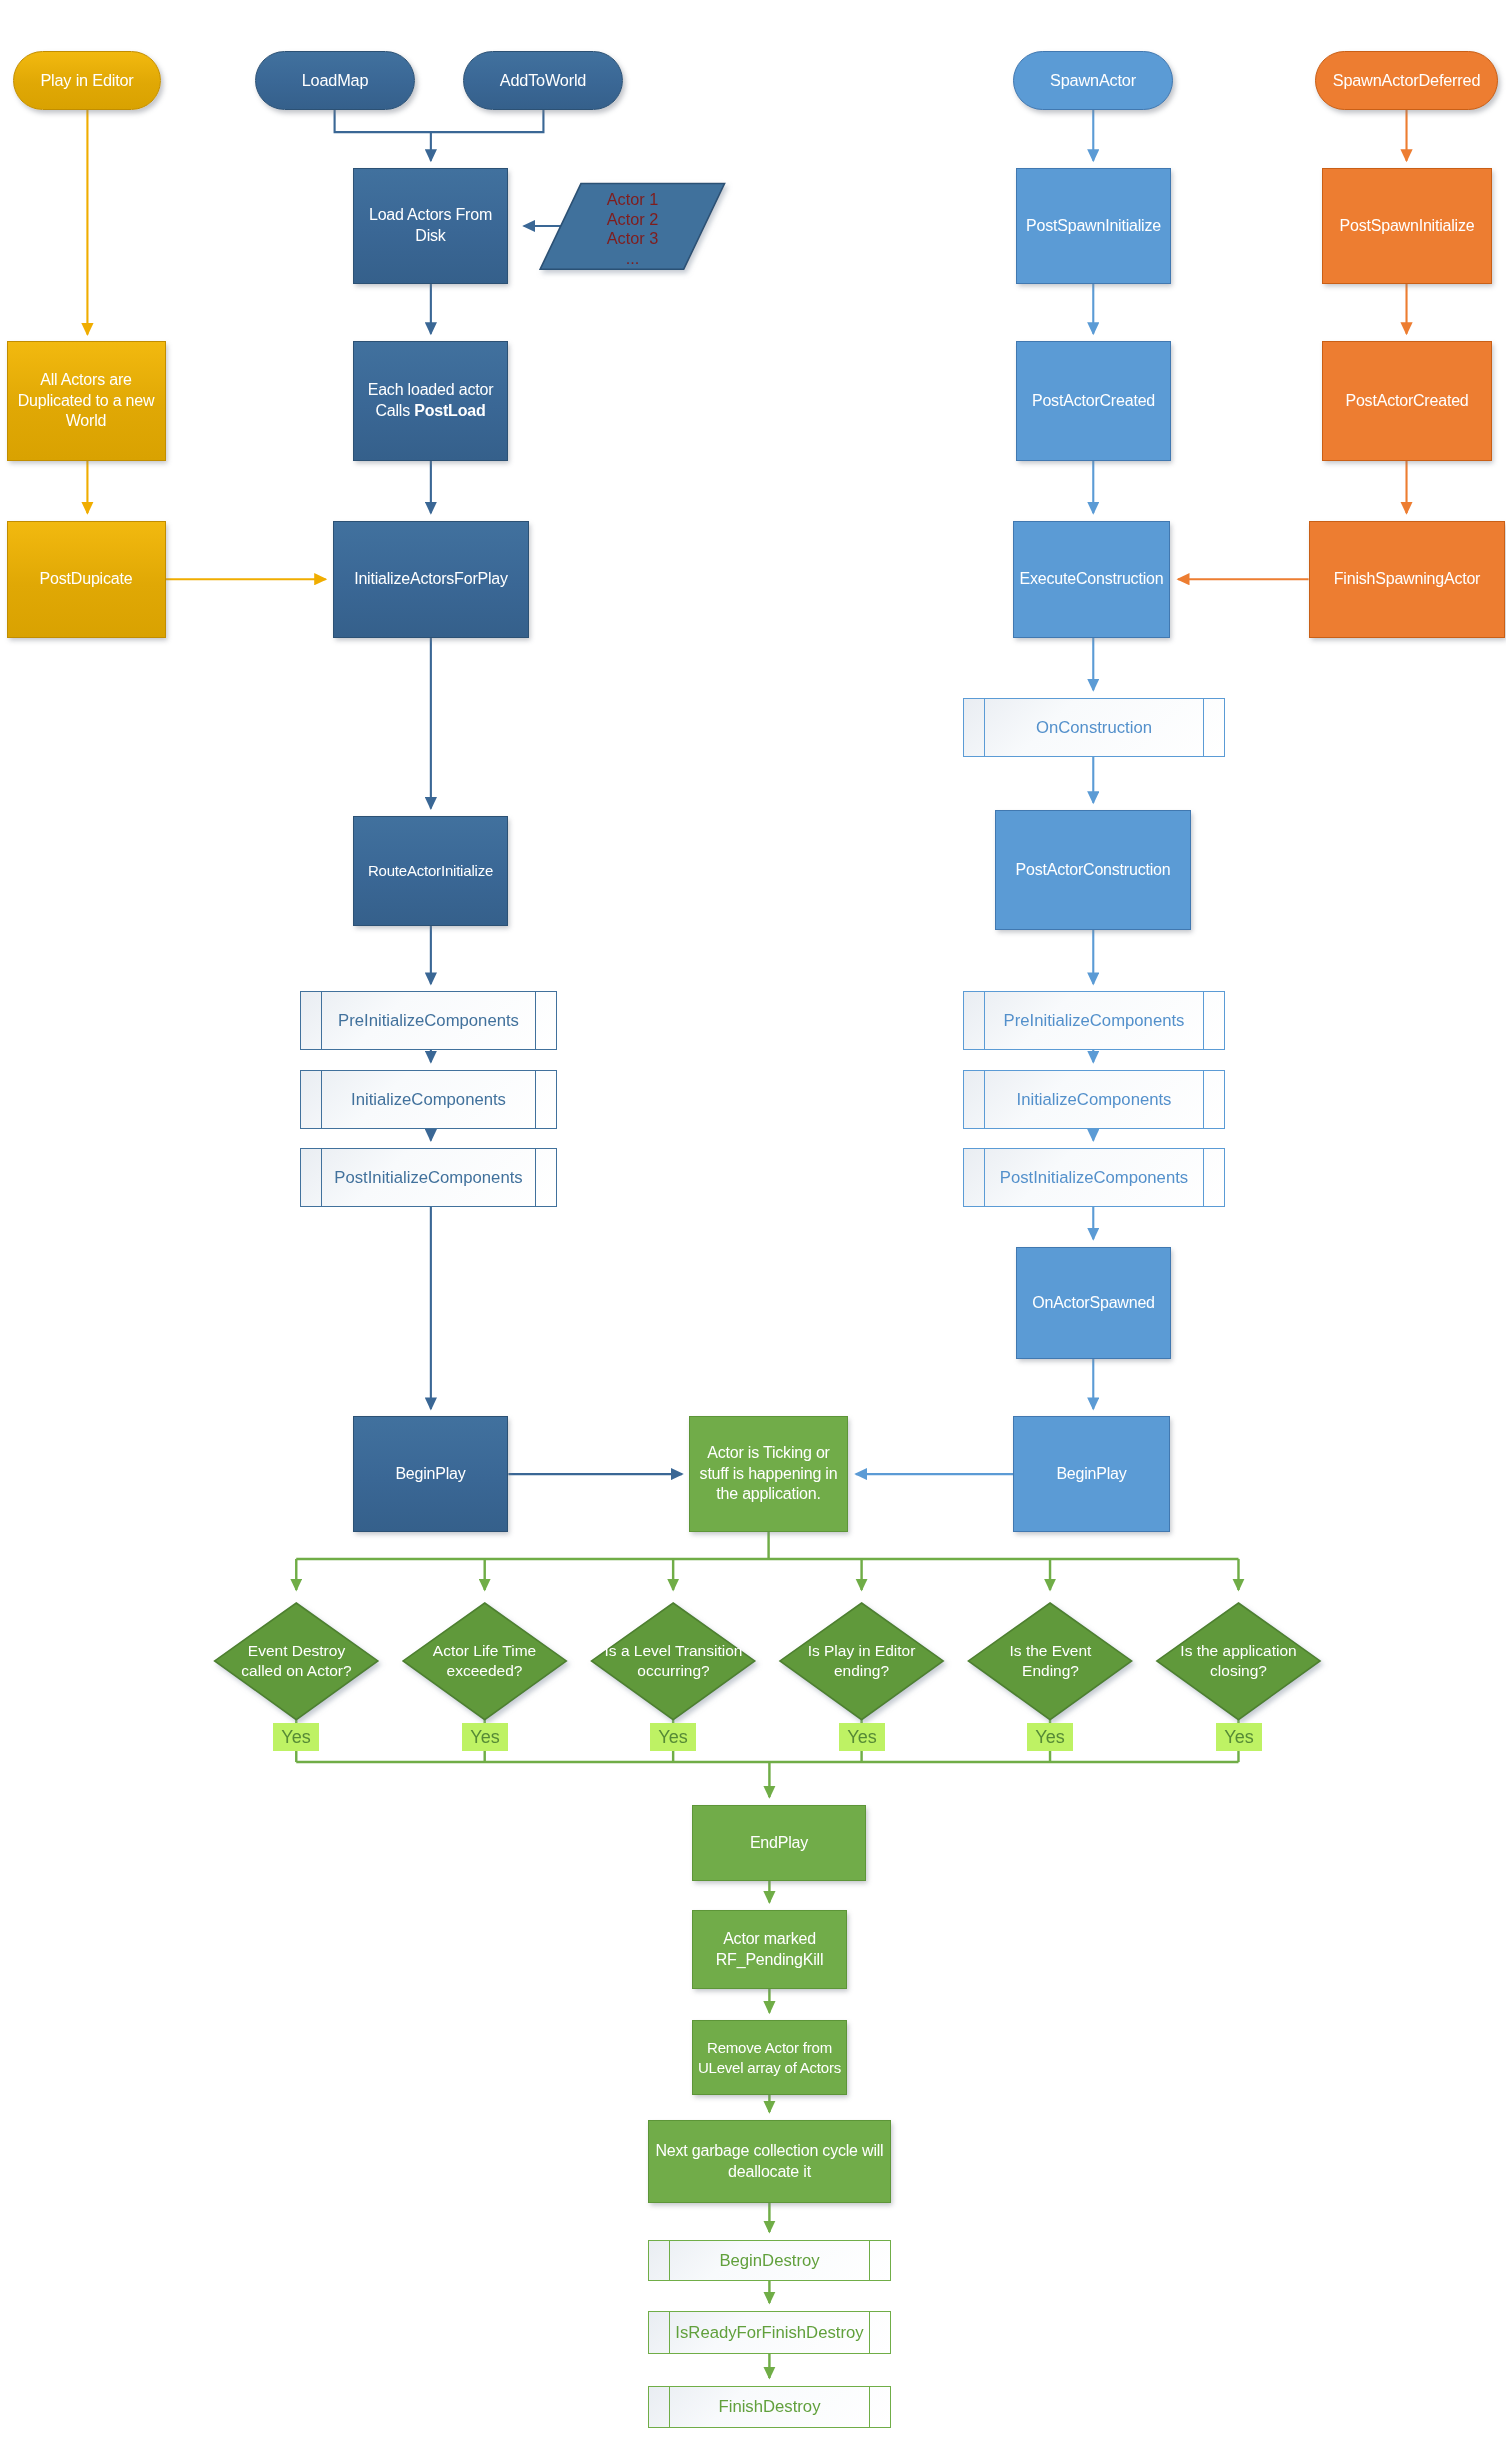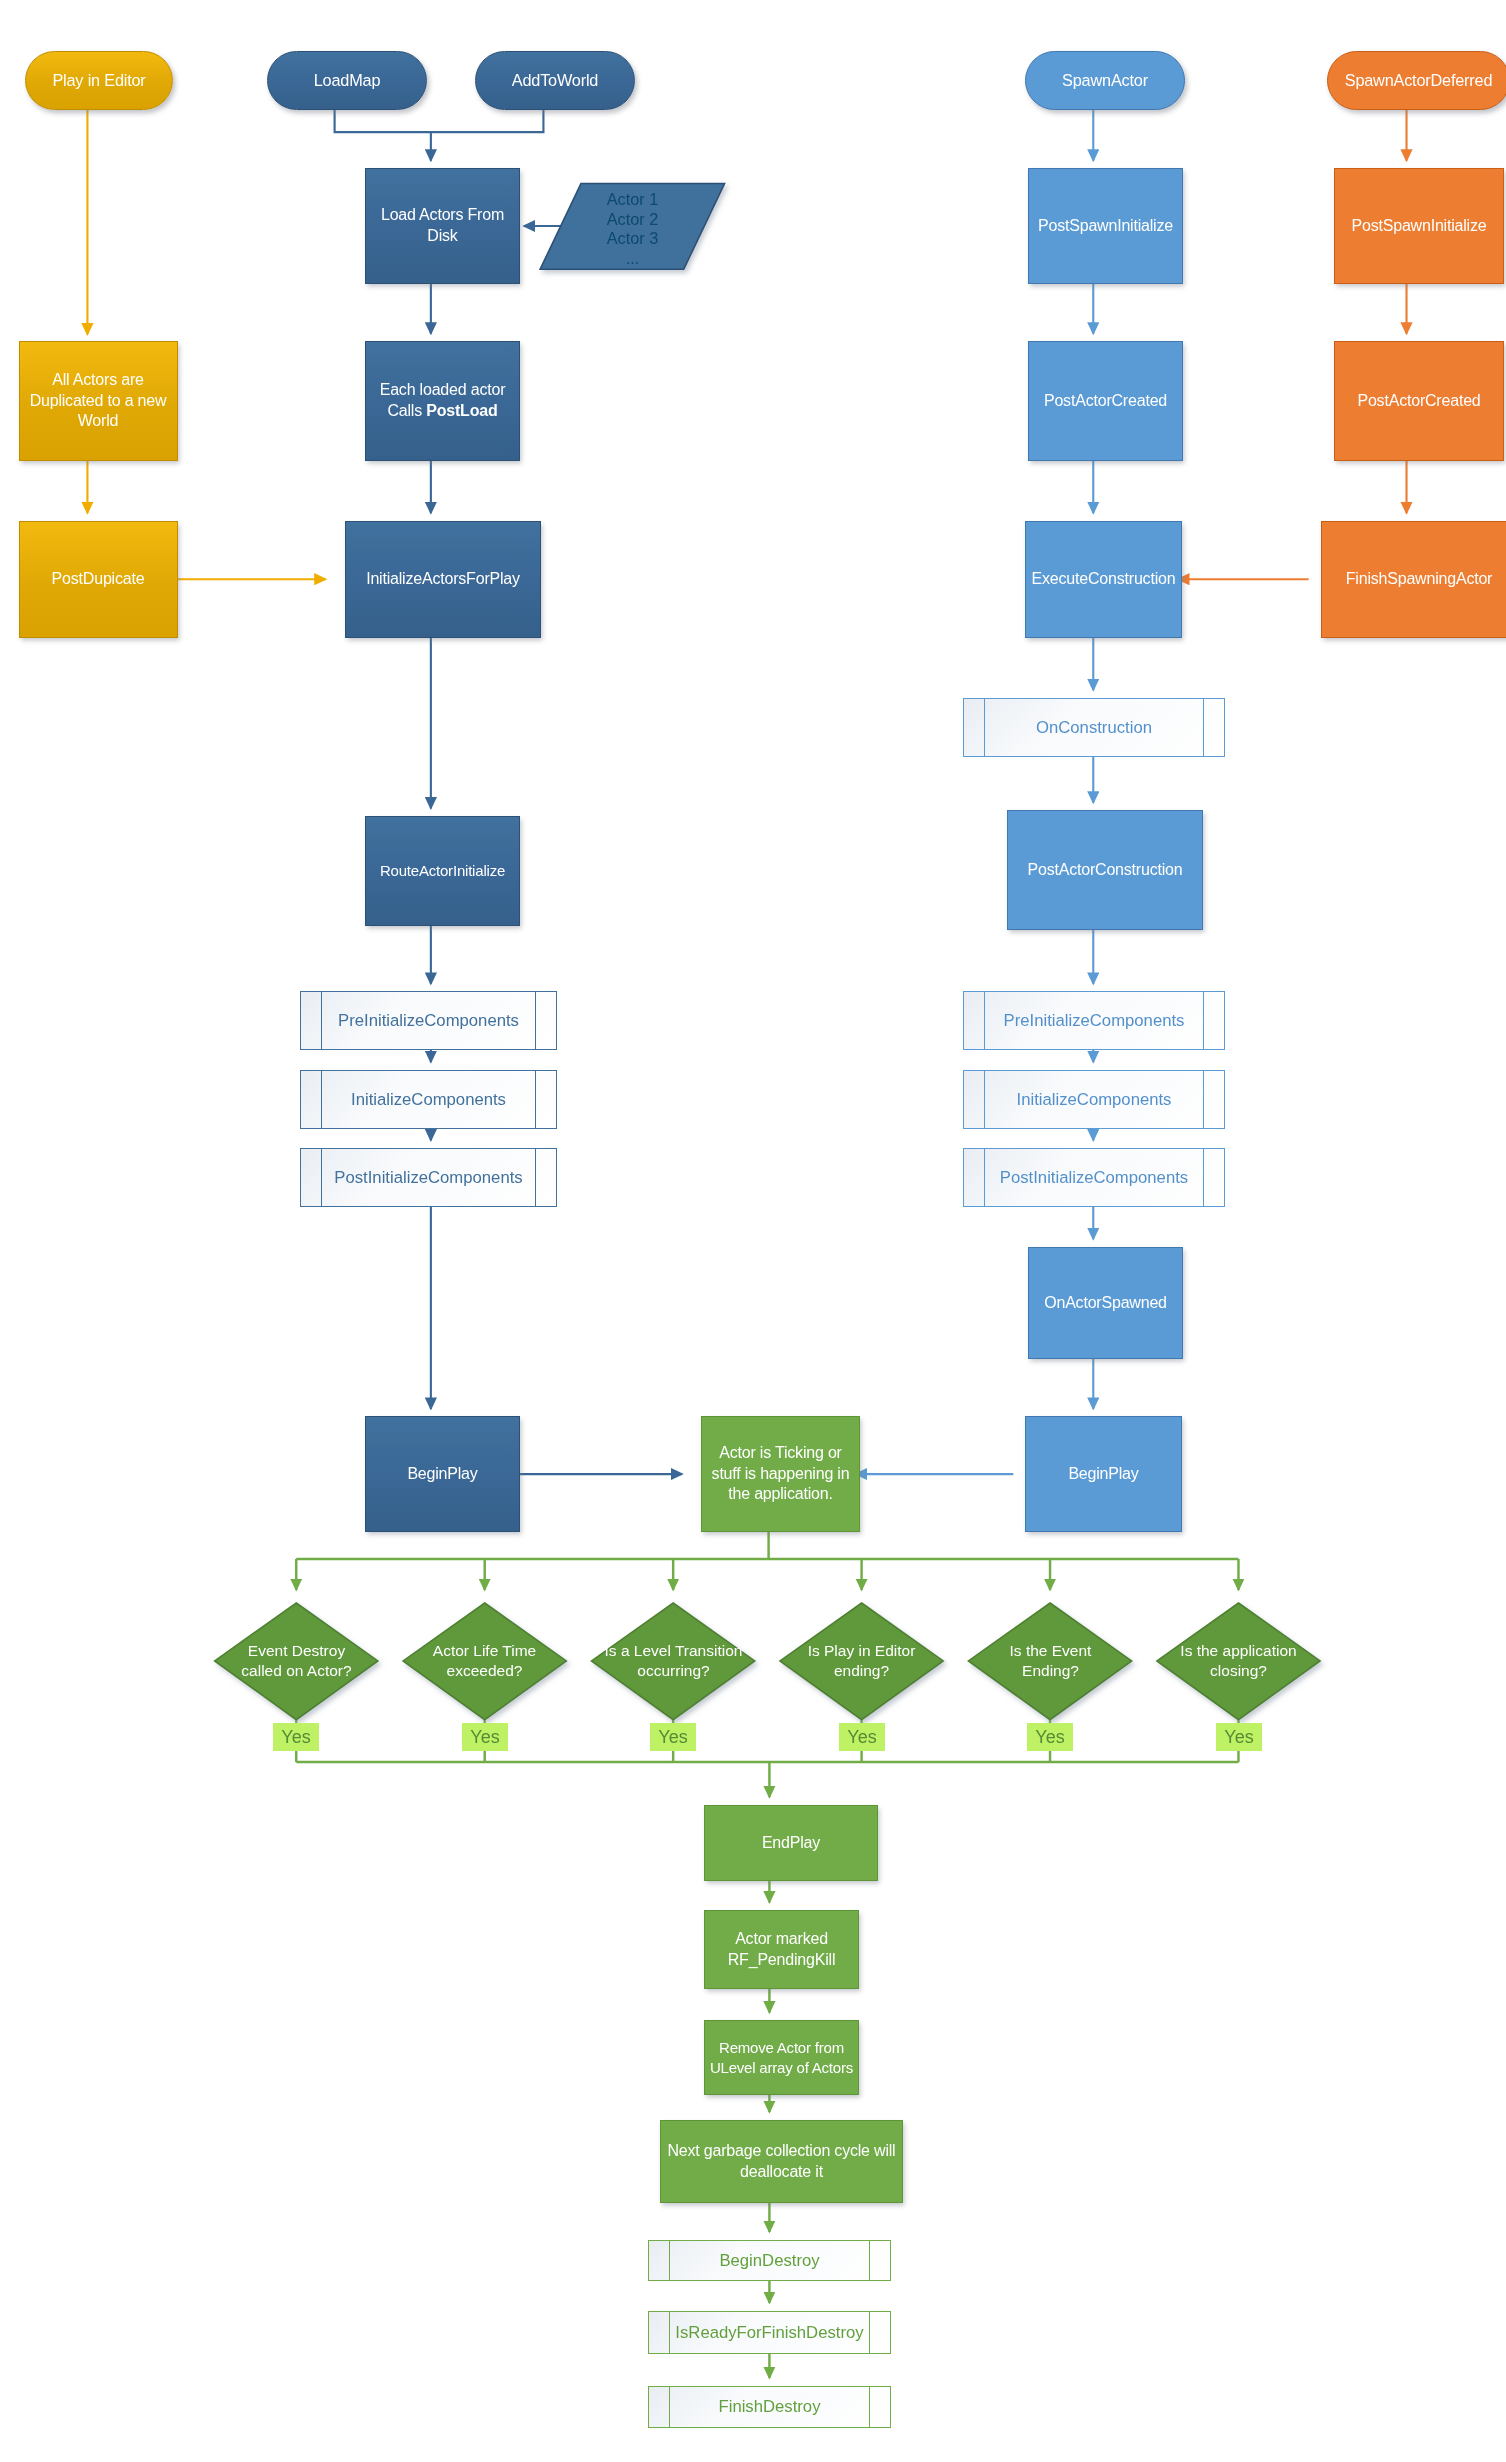--- a/index.html
+++ b/index.html
@@ -6,21 +6,21 @@
   .canvas{
     position:relative;width:1507px;height:2462px;background:#ffffff;
     font-family:"Liberation Sans",sans-serif;overflow:hidden;
   }
   .wires{position:absolute;left:0;top:0;z-index:1;}
   .node{
     position:absolute;z-index:2;display:flex;align-items:center;justify-content:center;
     text-align:center;box-sizing:border-box;color:#fff;font-size:16px;line-height:1.3;
     padding:3.3px;letter-spacing:-0.2px;
   }
-  .shadow{box-shadow:2.4px 3.3px 4.9px rgba(120,125,135,.45);margin-left:12px;}
+  .shadow{box-shadow:2.4px 3.3px 4.9px rgba(120,125,135,.45);}
   .capsule{border-radius:33px;font-size:16.3px;}
   .gold{background:linear-gradient(180deg,#f2b90f 0%,#e0a805 55%,#d9a201 100%);border:1.6px solid #c18d00;}
   .dblue{background:linear-gradient(180deg,#41719e 0%,#3a6795 55%,#35608b 100%);border:1.6px solid #2c5174;}
   .lblue{background:#5b9bd5;border:1.6px solid #4178b0;}
   .orange{background:#ed7d31;border:1.6px solid #c95f16;}
   .greenbx{background:#71ac49;border:1.6px solid #5d9538;justify-content:center;}
   .subproc{
     background:linear-gradient(135deg,#e9edf2 0%,#f8fafc 35%,#ffffff 100%);
     font-size:16.7px;letter-spacing:0;
   }
@@ -34,21 +34,21 @@
   .sp-green{border:1.6px solid #70ad47;color:#61a03c;--bar:#70ad47;}
   .dtext{
     position:absolute;z-index:3;display:flex;align-items:center;justify-content:center;
     text-align:center;color:#fff;font-size:15.5px;line-height:1.28;width:139px;height:100px;
   }
   .yes{
     position:absolute;z-index:3;display:flex;align-items:center;justify-content:center;
     width:46px;height:28px;color:#568a36;font-size:18px;background:#bef264;
   }
   .ptext{
-    position:absolute;z-index:3;color:#0c4a6e;font-size:16.3px;line-height:19.6px;text-align:center;
+    position:absolute;z-index:3;color:#7f1d1d;font-size:16.3px;line-height:19.6px;text-align:center;
     width:131px;
   }
   .fs18{font-size:15px;}
   b{font-weight:bold;}
 </style>
 </head>
 <body>
 
 <div class="canvas">
 

